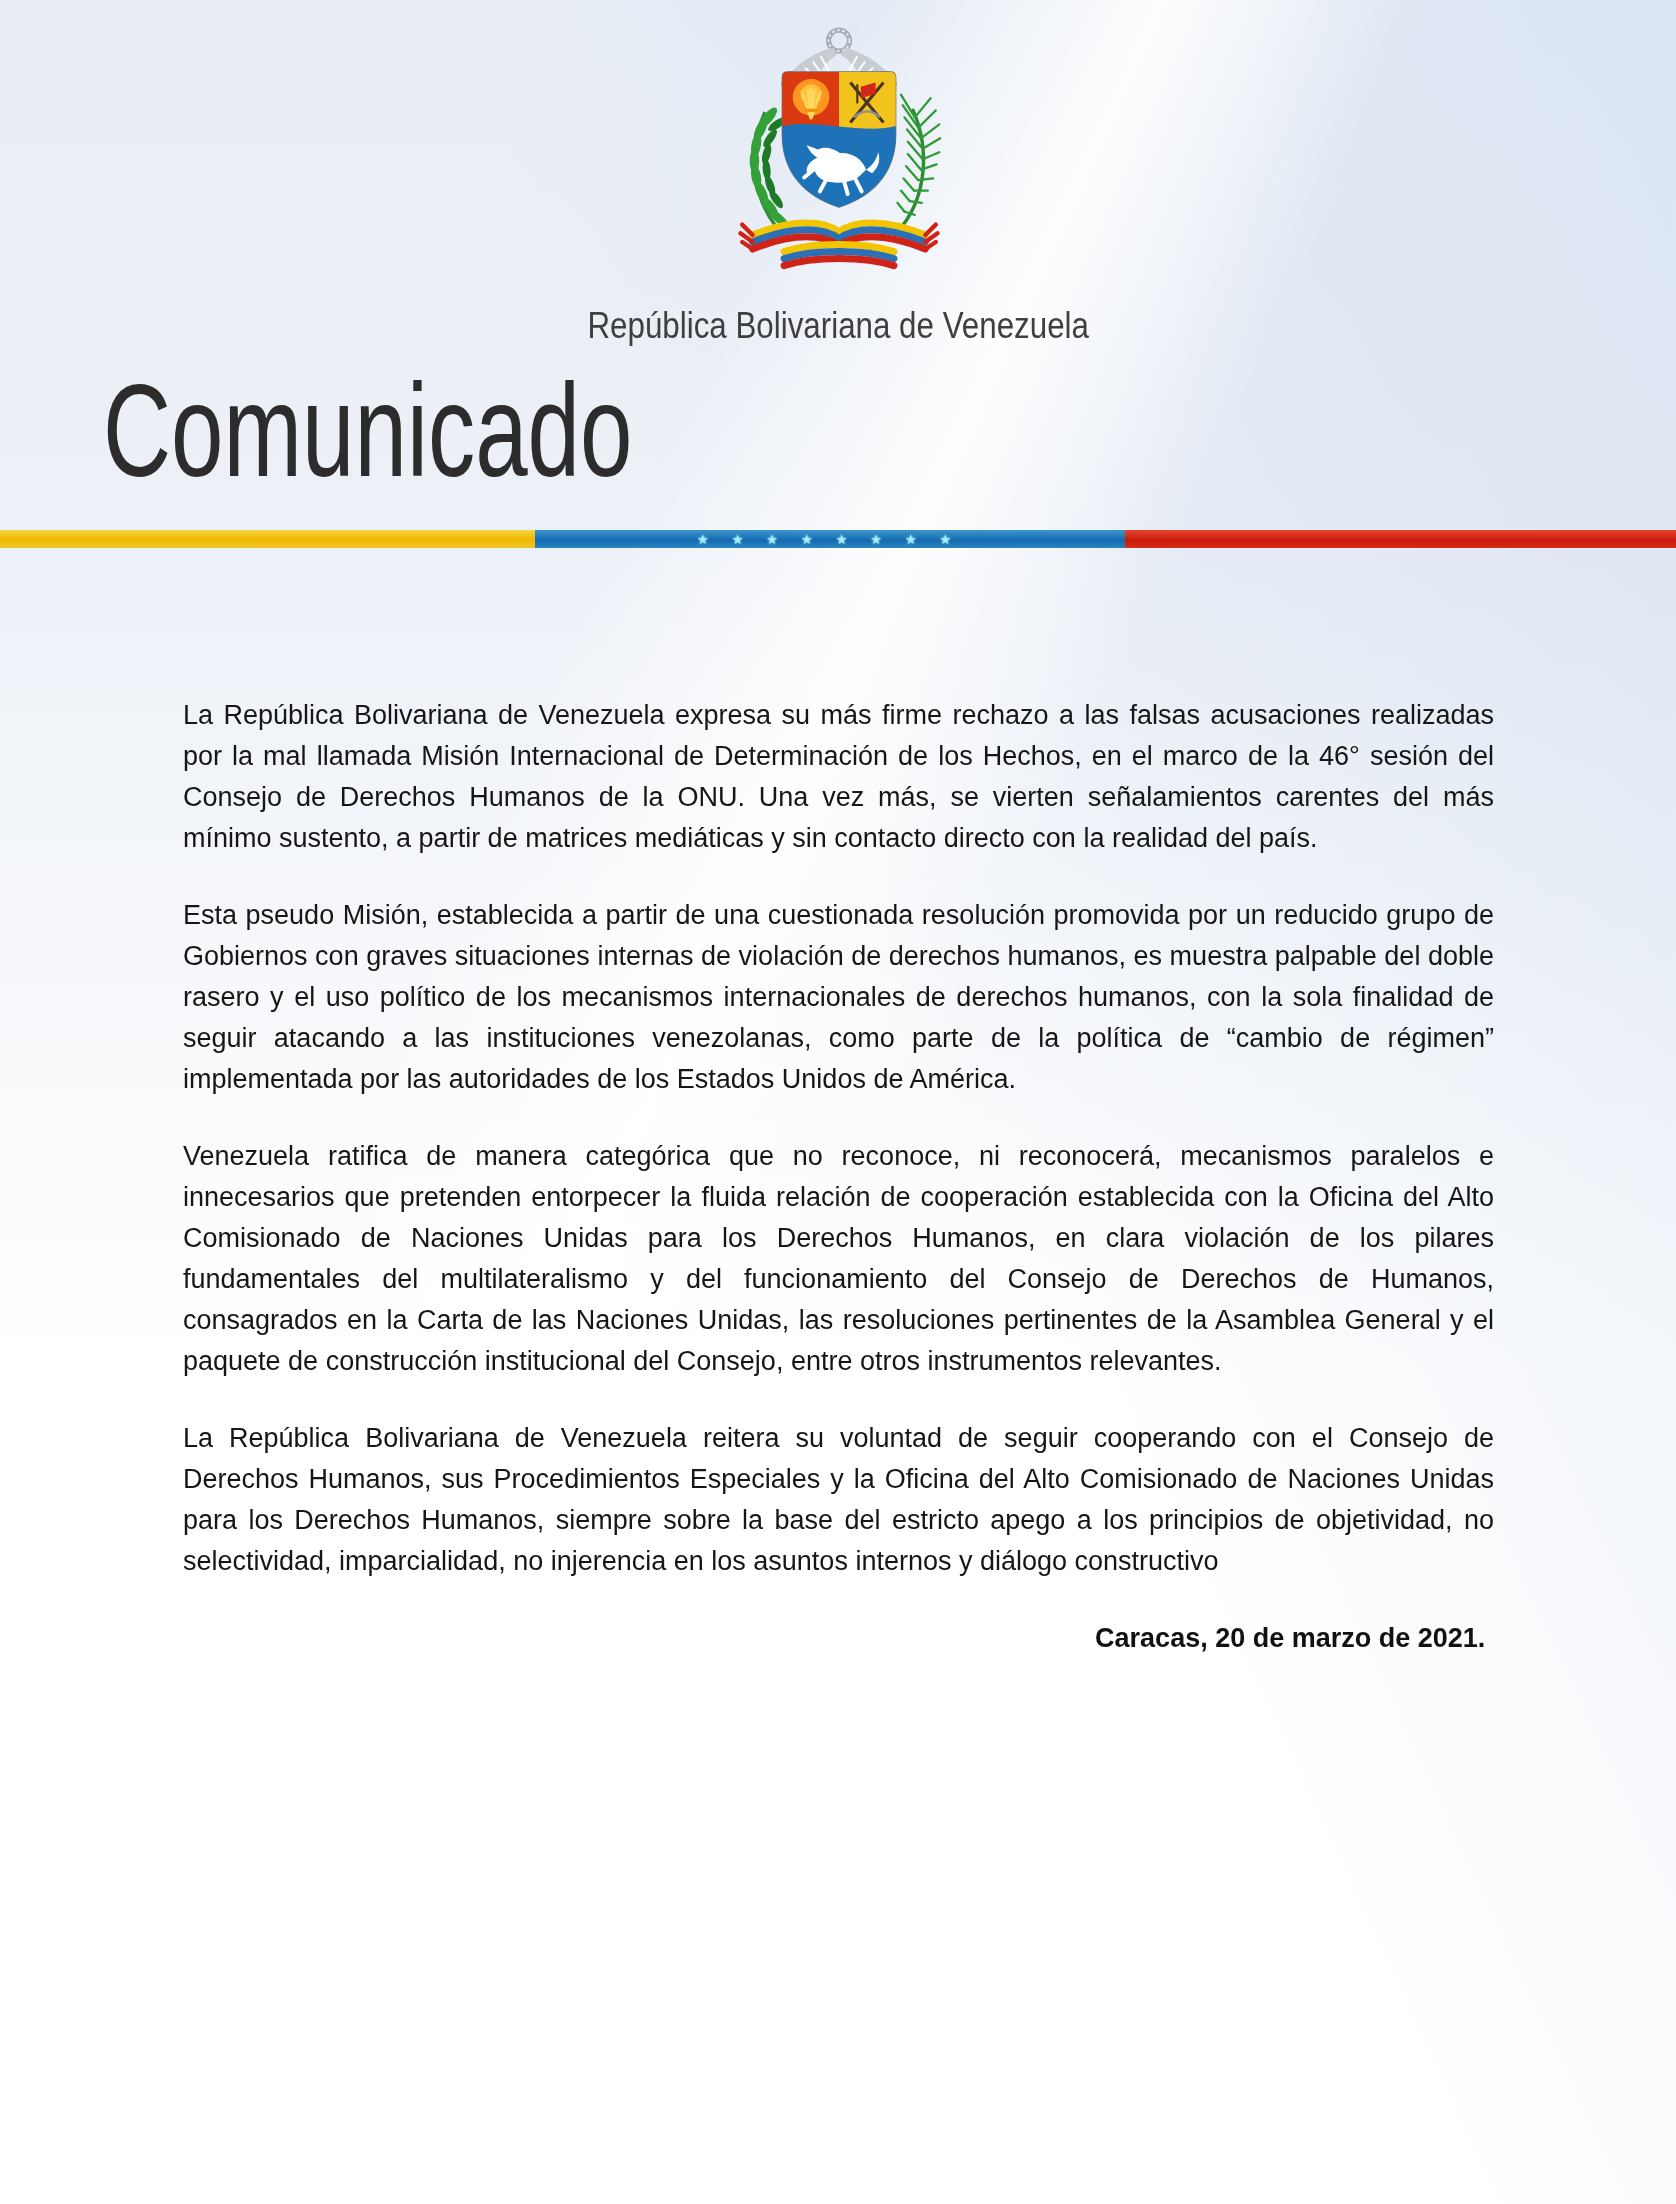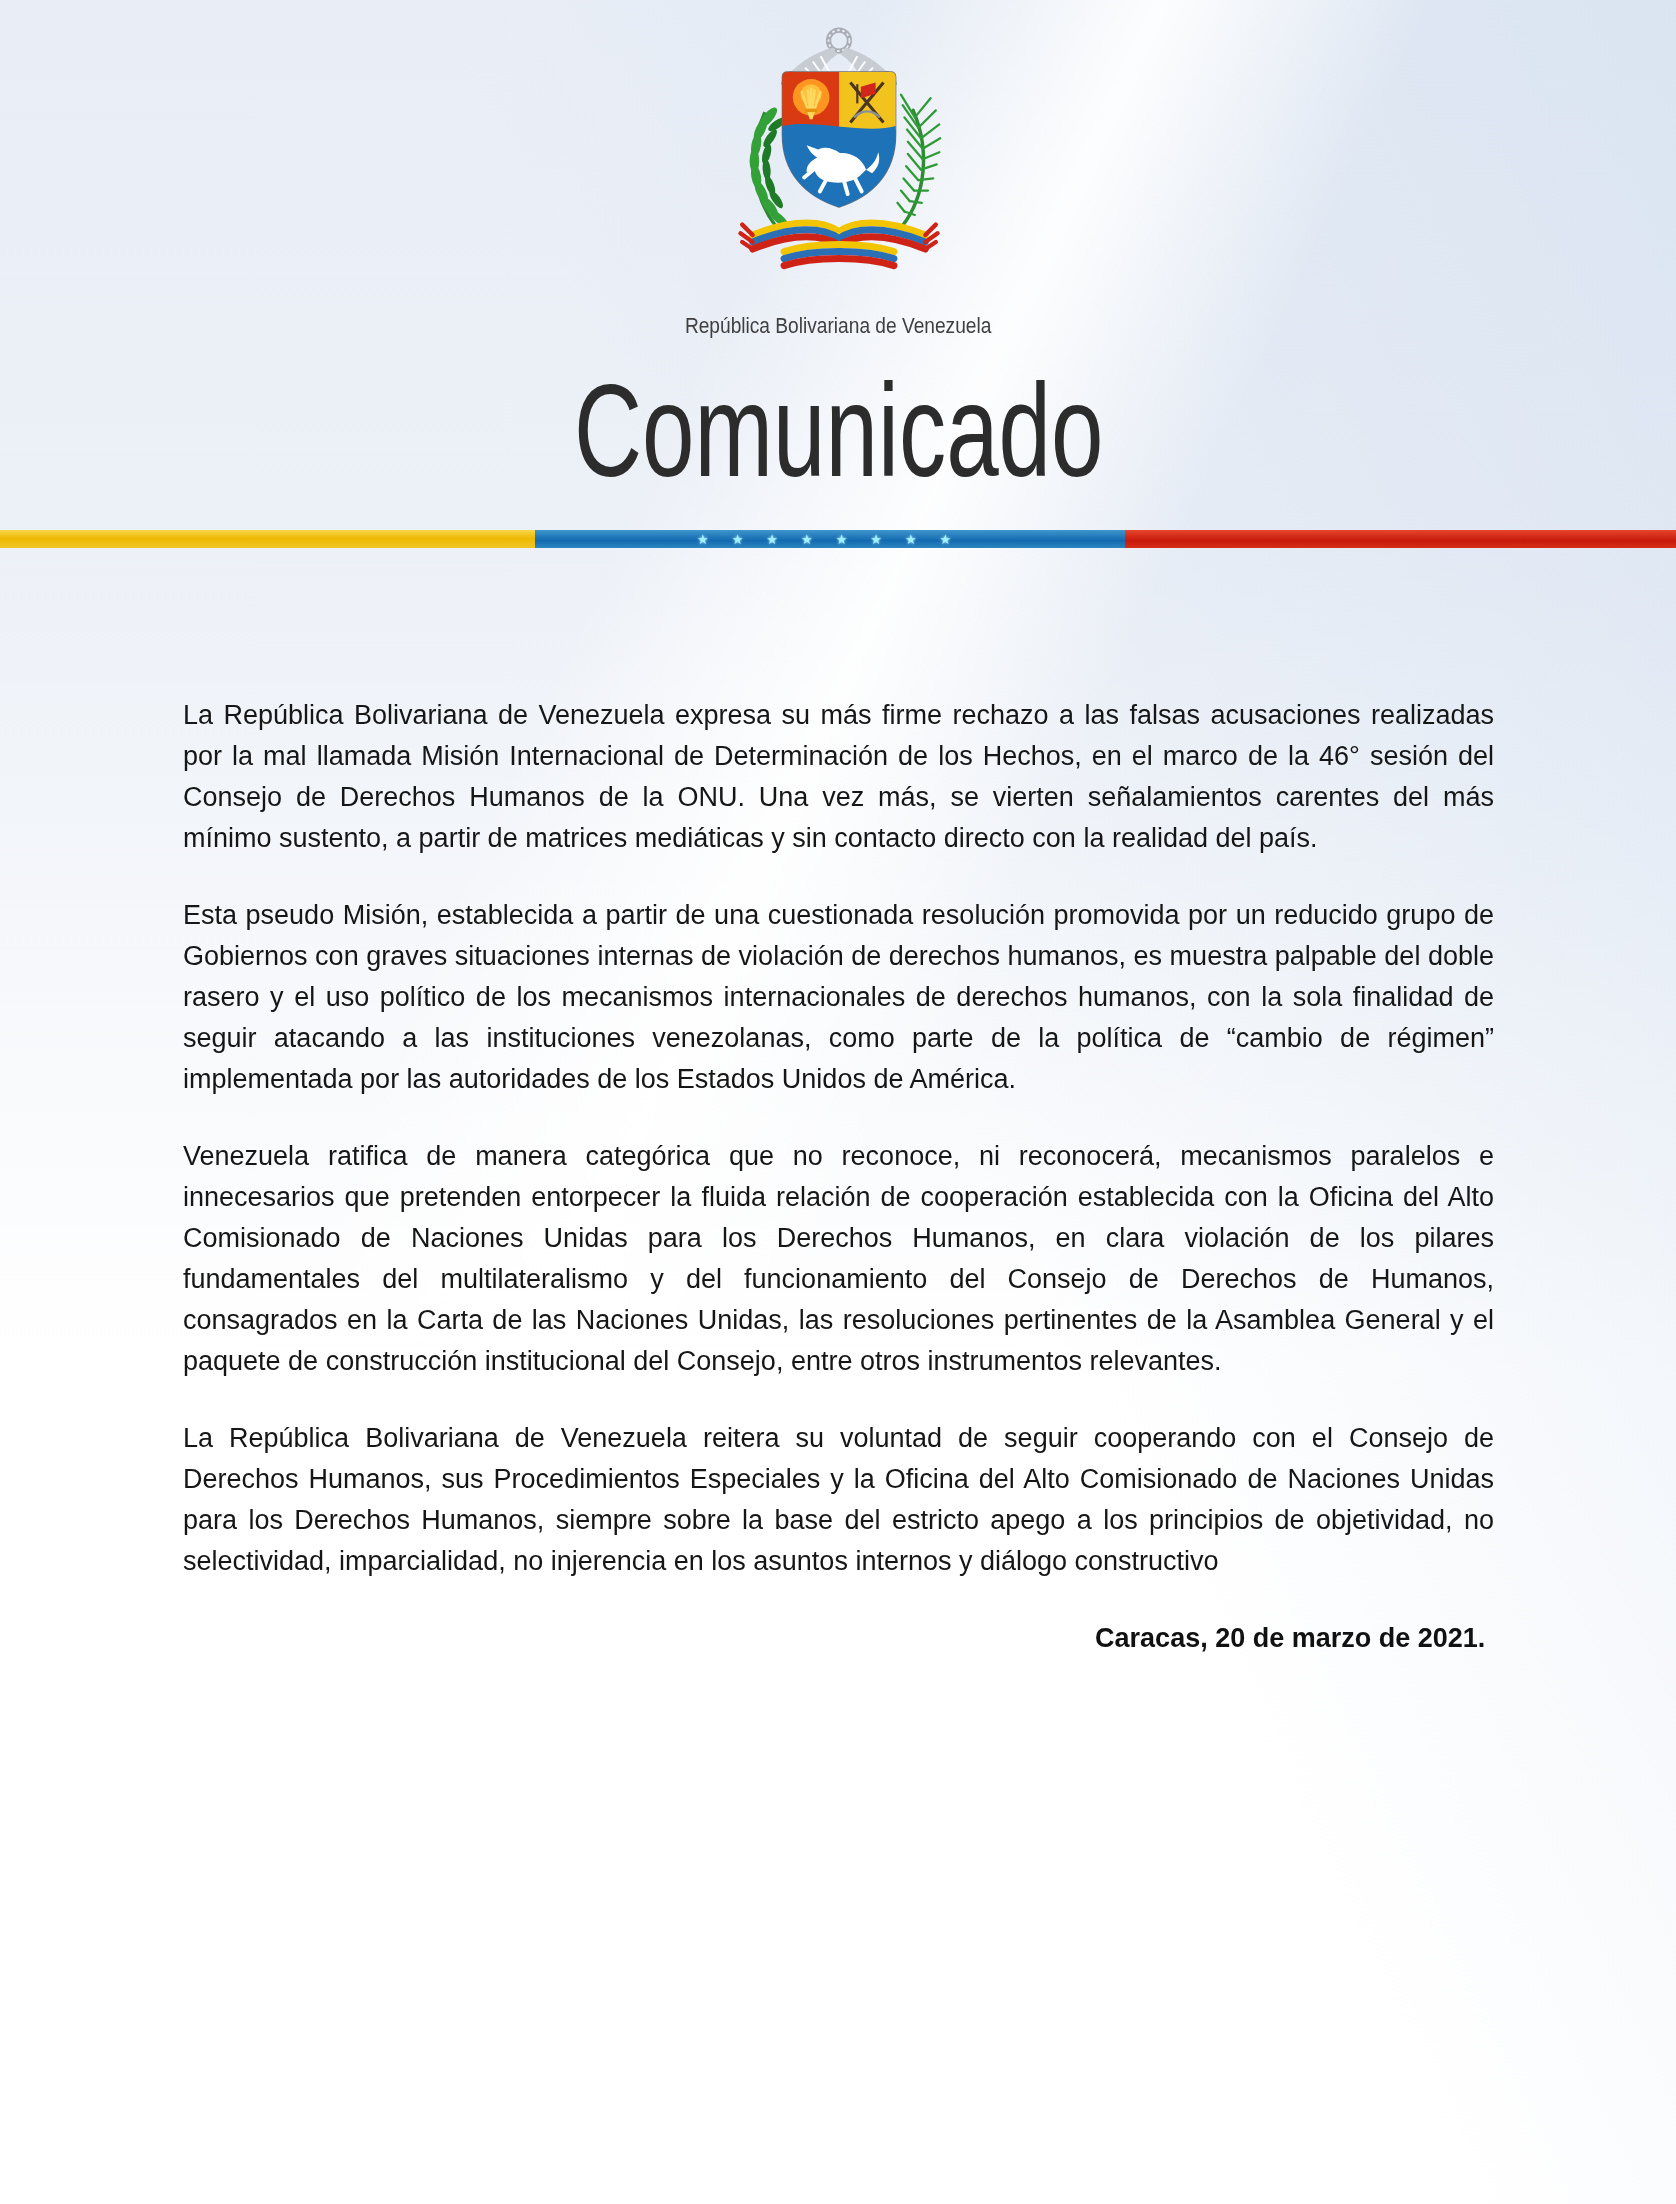--- a/index.html
+++ b/index.html
@@ -11,23 +11,23 @@
     overflow:hidden;
     font-family:"Liberation Sans","DejaVu Sans",sans-serif;
     color:#1b1b1b;
     background-color:#ffffff;
     background-image:
       linear-gradient(115deg, rgba(255,255,255,0) 32%, rgba(255,255,255,.92) 43%, rgba(255,255,255,0) 53%),
       linear-gradient(245deg, rgba(198,214,235,.42) 0%, rgba(198,214,235,0) 46%),
       linear-gradient(180deg, #e9eef6 0%, #ecf0f7 24%, #f6f8fb 44%, #ffffff 62%);
   }
   .crest{display:block;margin:23px auto 0;}
-  .org-title{margin-top:37px;text-align:center;font-size:22px;line-height:35px;color:#3f3f3f;}
+  .org-title{margin-top:37px;text-align:center;font-size:36px;line-height:35px;color:#3f3f3f;}
   .org-title .squeeze{display:inline-block;transform:scaleX(.87);transform-origin:center;white-space:nowrap;}
-  .doc-title{margin-top:21px;text-align:center;font-size:131px;line-height:133px;font-weight:400;color:#2c2c2c;}
+  .doc-title{margin-top:21px;font-size:131px;line-height:133px;font-weight:400;color:#2c2c2c;}
   .doc-title .squeeze{display:inline-block;transform:scaleX(.72);transform-origin:center;white-space:nowrap;}
   .flag-stripe{position:relative;margin-top:33px;height:18.3px;display:flex;}
   .seg-yellow{width:535px;background:linear-gradient(180deg,var(--flag-yellow-light,#f7d64a),var(--flag-yellow,#eeb902) 48%,#f1c527);}
   .seg-blue{width:590px;position:relative;background:linear-gradient(180deg,#3e96cc,var(--flag-blue,#146ab0) 58%,#2b86c0);}
   .seg-red{flex:1;background:linear-gradient(180deg,#e6452c,var(--flag-red,#c81a0c) 58%,#d62d16);}
   .stars{position:absolute;left:162px;top:0;height:100%;display:flex;align-items:center;gap:23px;}
   .star{font-size:13px;line-height:1;color:#9df2ff;text-shadow:0 0 2.6px #d2fbff;}
   .body-text{margin:147px 183px 0 183px;font-size:27px;line-height:41px;text-align:justify;color:#161616;}
   .body-text p{margin:0 0 36px 0;}
   .dateline{margin-top:64px;text-align:right;font-weight:bold;color:#111111;padding-right:8.7px;}

